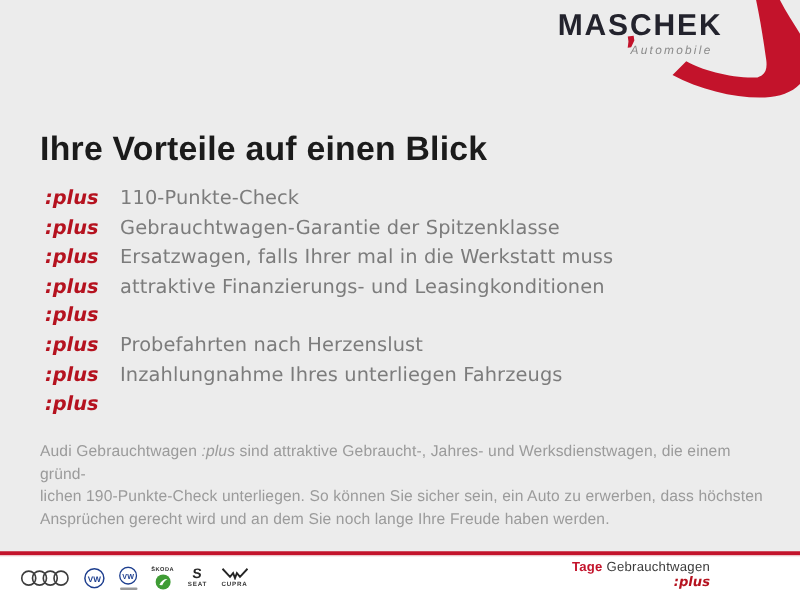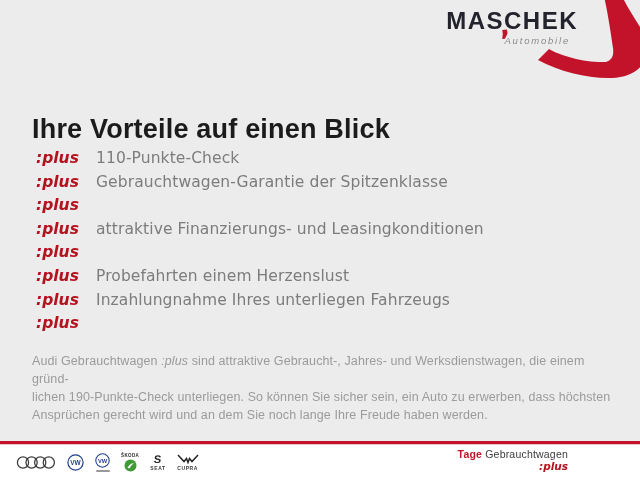--- a/index.html
+++ b/index.html
@@ -21,21 +21,21 @@
     font-size:9.5px;font-style:italic;letter-spacing:1.8px;color:#8b8b8b;
     margin-top:1px;margin-right:8px;
   }
   .logo-comma{
     position:absolute;left:499px;top:12px;font-size:27px;font-weight:700;
     color:var(--accent-red,#C3132B);transform:rotate(-8deg);line-height:1;
     font-family:"DejaVu Sans",sans-serif;
   }
   
   .headline{
-    position:absolute;left:32px;top:114px;
+    position:absolute;left:32px;top:104px;
     font-size:27px;font-weight:800;color:var(--heading,#1B1B1B);
     letter-spacing:0.2px;
   }
   
   .benefits{position:absolute;left:36px;top:147px;width:560px;}
   .benefit-row{display:grid;grid-template-columns:60px auto;line-height:23.6px;}
   .plus{
     font-family:"DejaVu Sans",sans-serif;
     font-size:15.5px;font-weight:bold;font-style:italic;
     color:var(--plus-red,#B5121F);
@@ -117,31 +117,32 @@
       <div class="benefit-row">
         <span class="plus">:plus</span>
         <span class="benefit-text">110-Punkte-Check</span>
       </div>
       <div class="benefit-row">
         <span class="plus">:plus</span>
         <span class="benefit-text">Gebrauchtwagen-Garantie der Spitzenklasse</span>
       </div>
       <div class="benefit-row">
         <span class="plus">:plus</span>
+        <span class="benefit-text">Ersatzwagen, falls Ihrer mal in die Werkstatt muss</span>
       </div>
       <div class="benefit-row">
         <span class="plus">:plus</span>
         <span class="benefit-text">attraktive Finanzierungs- und Leasingkonditionen</span>
       </div>
       <div class="benefit-row">
         <span class="plus">:plus</span>
       </div>
       <div class="benefit-row">
         <span class="plus">:plus</span>
-        <span class="benefit-text">Probefahrten einem Herzenslust</span>
+        <span class="benefit-text">Probefahrten nach Herzenslust</span>
       </div>
       <div class="benefit-row">
         <span class="plus">:plus</span>
         <span class="benefit-text">Inzahlungnahme Ihres unterliegen Fahrzeugs</span>
       </div>
       <div class="benefit-row">
         <span class="plus">:plus</span>
       </div>
     </div>
 

